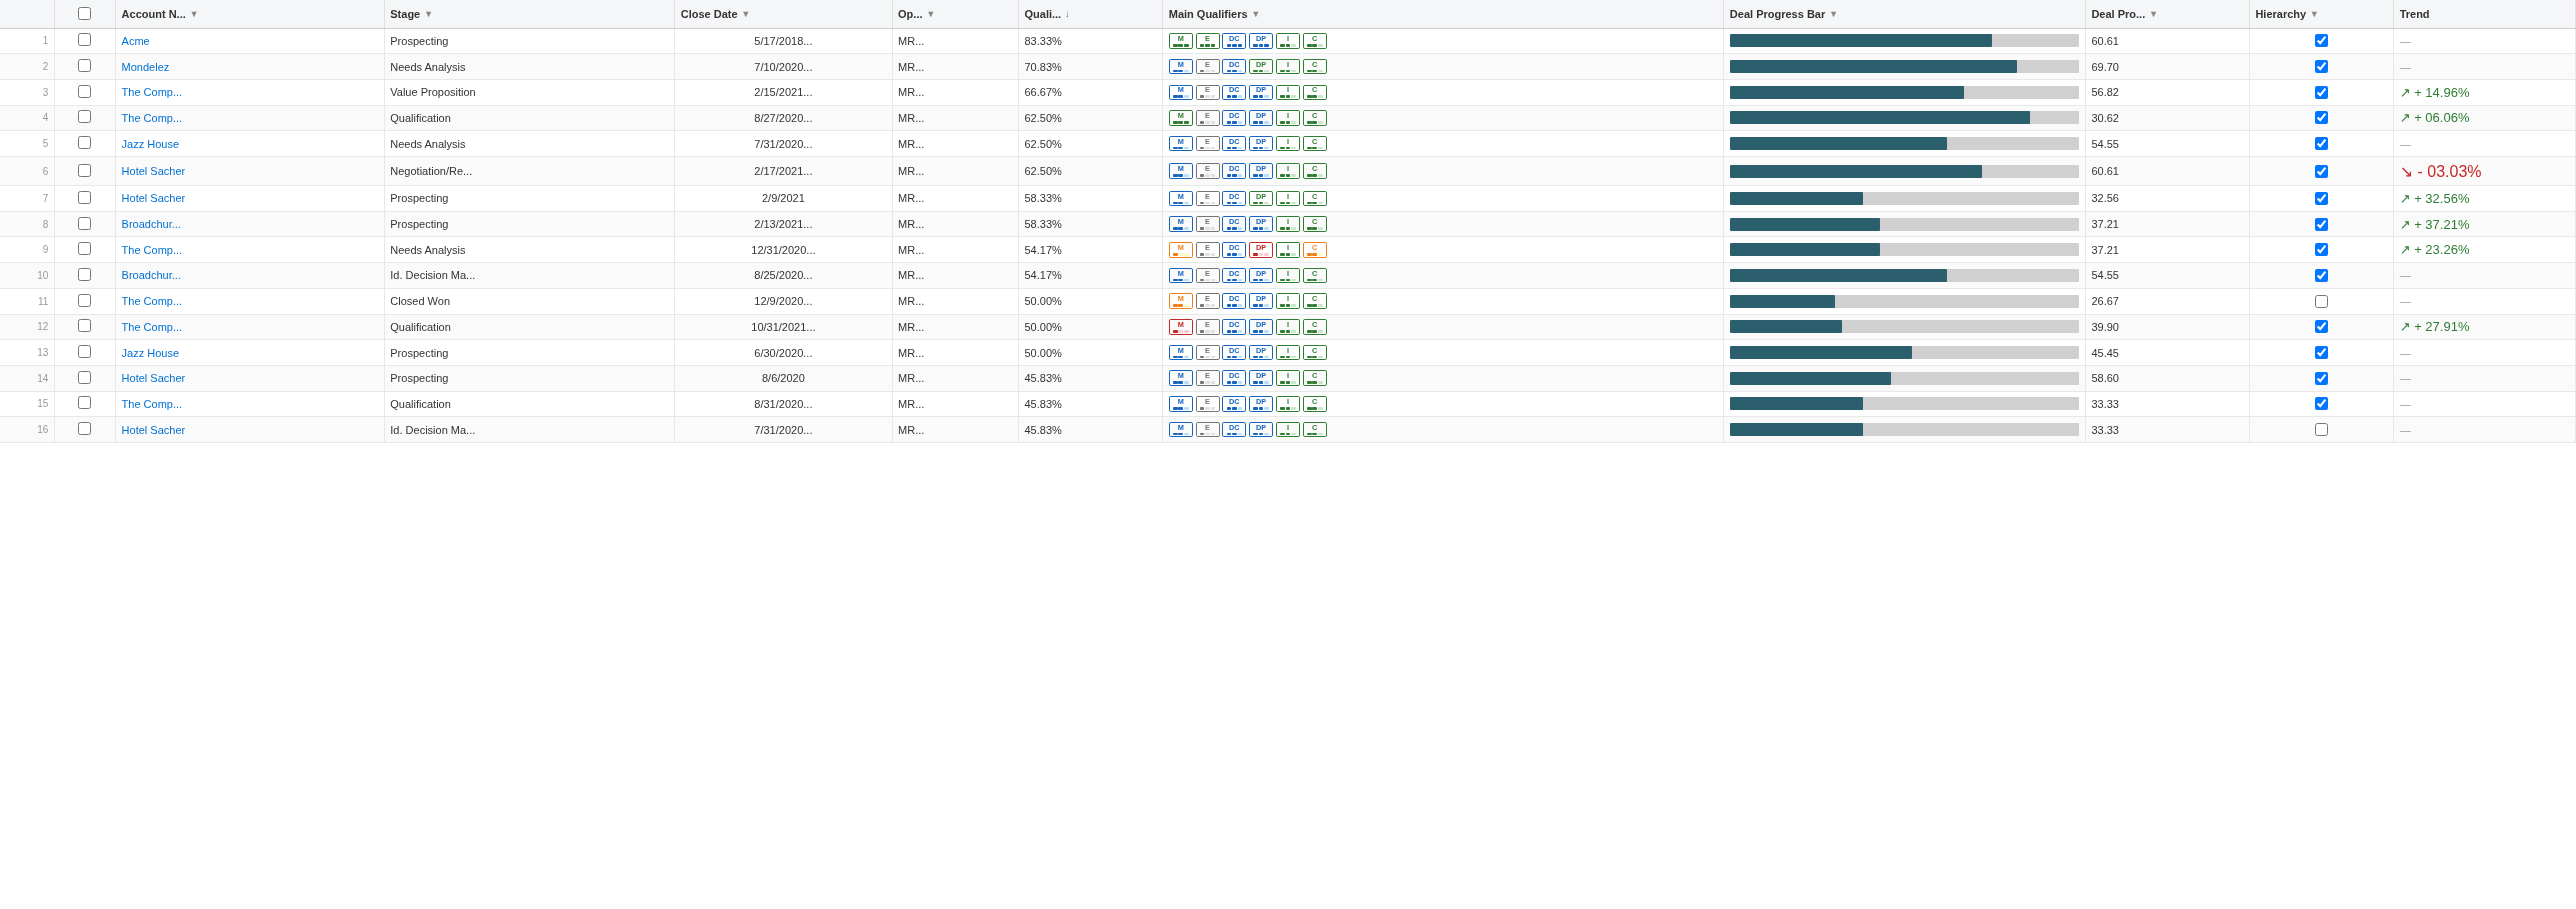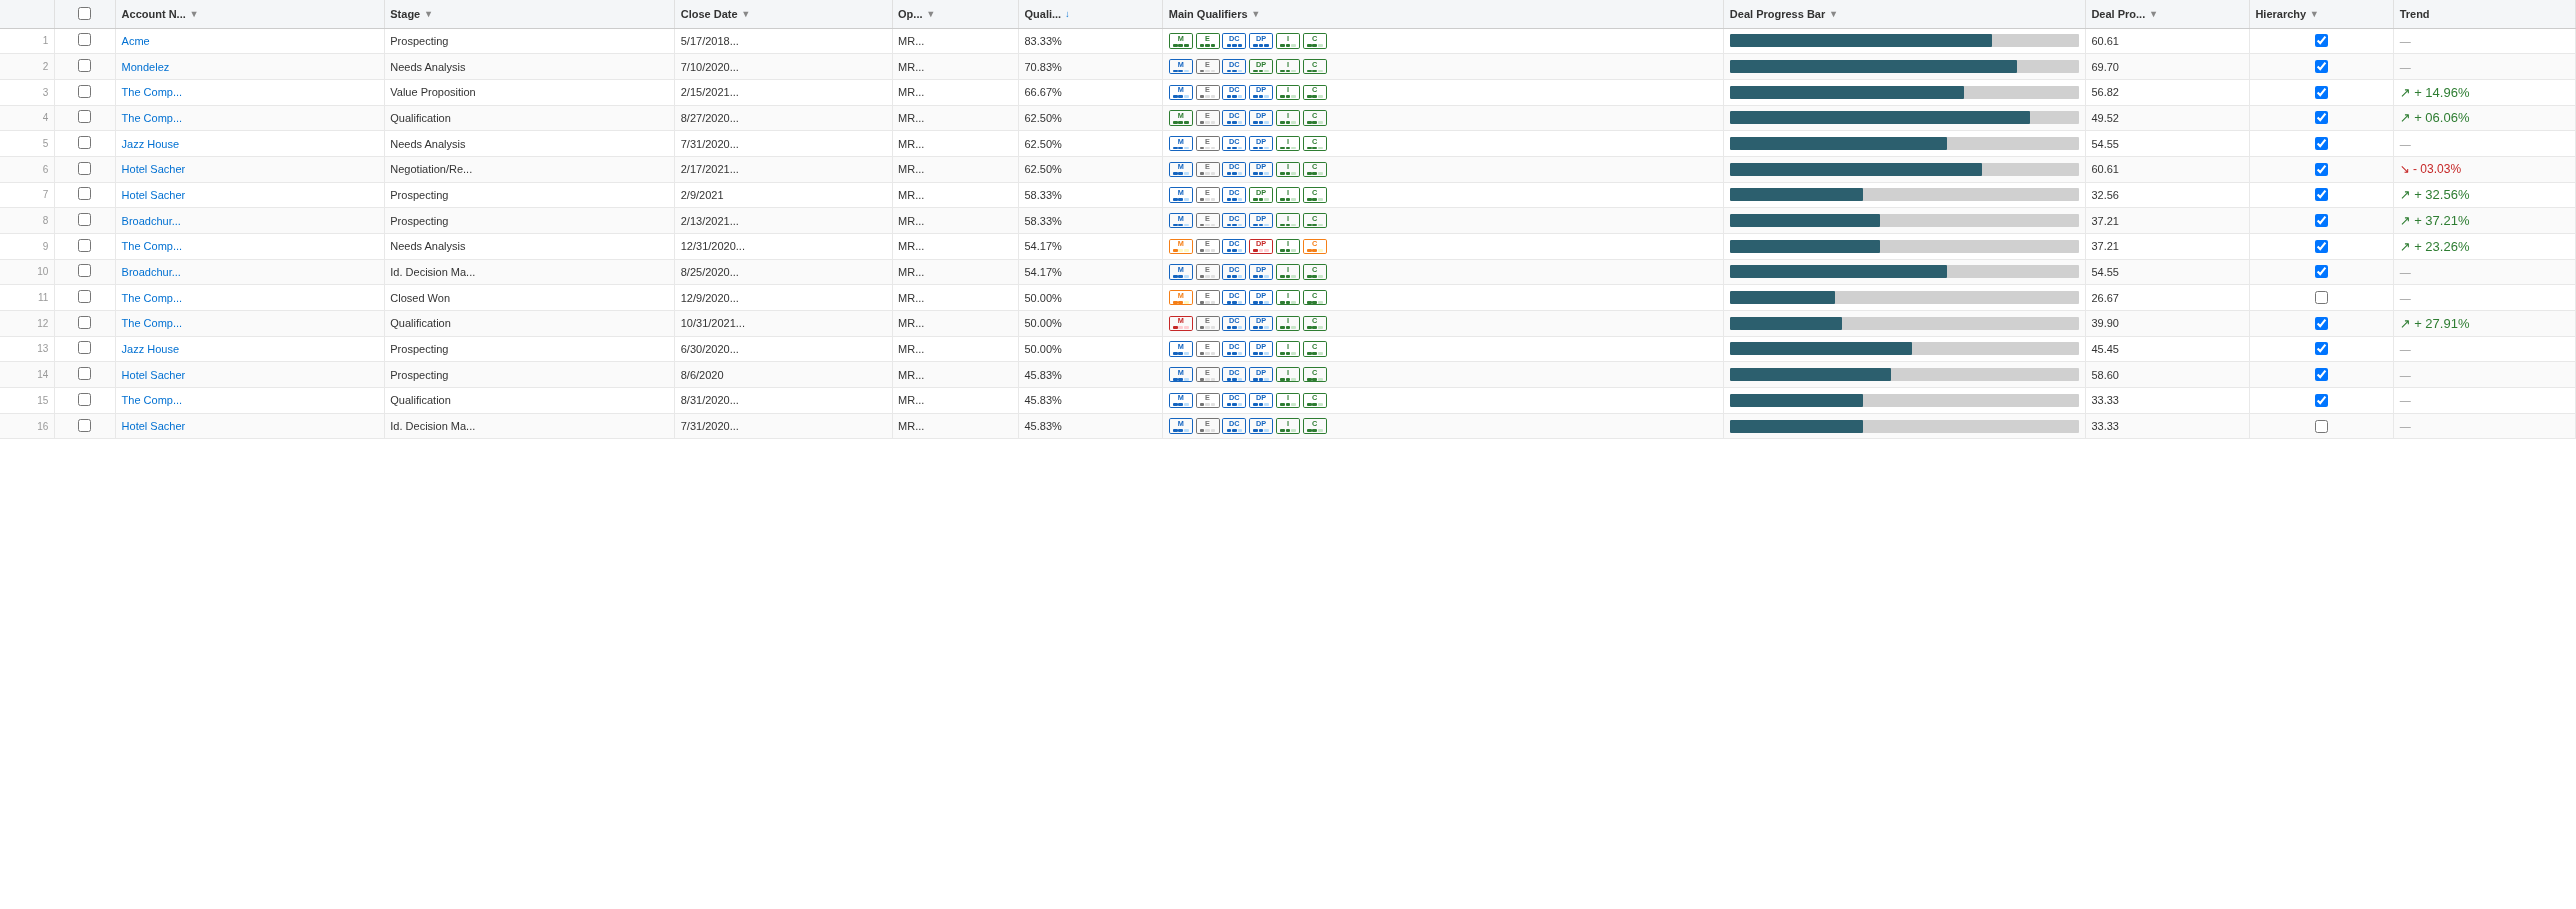--- a/index.html
+++ b/index.html
@@ -44,21 +44,21 @@
     .checkbox-cell { text-align: center; }
     .checkbox-cell input { cursor: pointer; }
     
     .account-link { color: #0070d2; text-decoration: none; cursor: pointer; }
     
     
     .col-rownum { width: 27.5px; }
     .col-check { width: 31px; }
     .col-account { width: 136px; margin-top: 44px; }
     .col-stage { width: 147px; }
-    .col-closedate { width: 110px; }
+    .col-closedate { width: 110px; text-align: center; }
     .col-opp { width: 64px; }
     .col-quali { width: 73px; }
     .col-mainqual { width: 284px; text-align: center; }
     .col-dealbar { width: 183px; }
     .col-dealpro { width: 83px; }
     .col-hierarchy { width: 73px; }
     .col-trend { width: 92px; }
     
     
     .qual-group { display: flex; gap: 2.8px; align-items: center; flex-wrap: nowrap; }
@@ -104,21 +104,21 @@
     .progress-bar-container { display: flex; align-items: center; width: 100%; }
     .progress-bar-outer { background: #d0d0d0; height: 13px; flex: 1; border-radius: 0.9px; overflow: hidden; }
     .progress-bar-inner { height: 100%; background: #2c5f6e; border-radius: 0.9px; }
     
     
     .hier-check { display: flex; justify-content: center; }
     .hier-check input[type="checkbox"] { width: 13px; height: 13px; }
     
     
     .trend-up { color: #2e7d32; font-size: 13px; }
-    .trend-down { color: #c62828; font-size: 12px; }
+    .trend-down { color: #c62828; font-size: 16px; }
     .trend-neutral { color: #999; font-size: 11px; }
     
     .header-checkbox { display: flex; justify-content: center; }
   </style>
 </head>
 <body>
 
 <div class="table-container">
   <table>
     <thead>
@@ -498,21 +498,21 @@
   </div>
             </div>
     </td>
     <td class="col-dealbar">
       <div class="progress-bar-container">
         <div class="progress-bar-outer">
           <div class="progress-bar-inner" style="width:86%"></div>
         </div>
       </div>
     </td>
-    <td class="col-dealpro">49.52</td>
+    <td class="col-dealpro">30.62</td>
     <td class="col-hierarchy">
       <div class="hier-check">
               <input type="checkbox" checked="" style="">
             </div>
     </td>
     <td class="col-trend">
       <span class="trend-up">↗ + 06.06%</span>
     </td>
   </tr>
         <tr>

